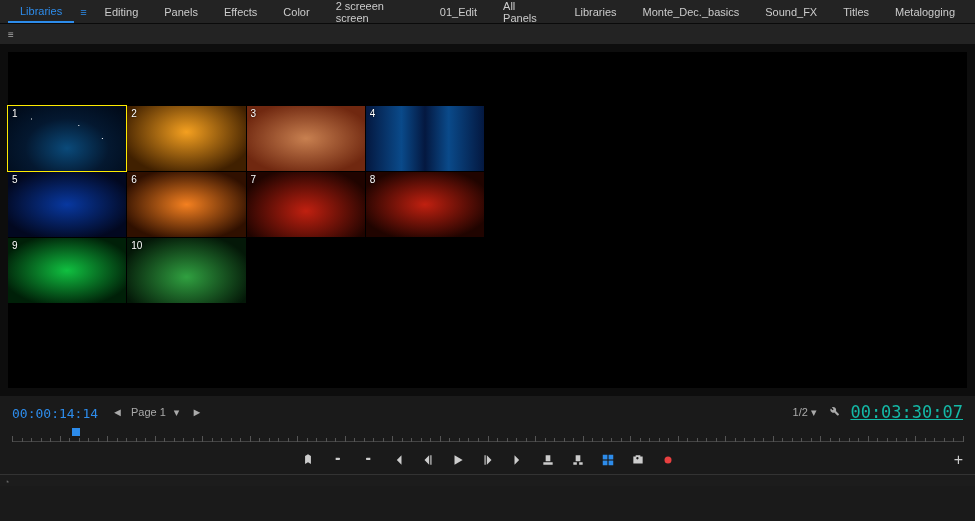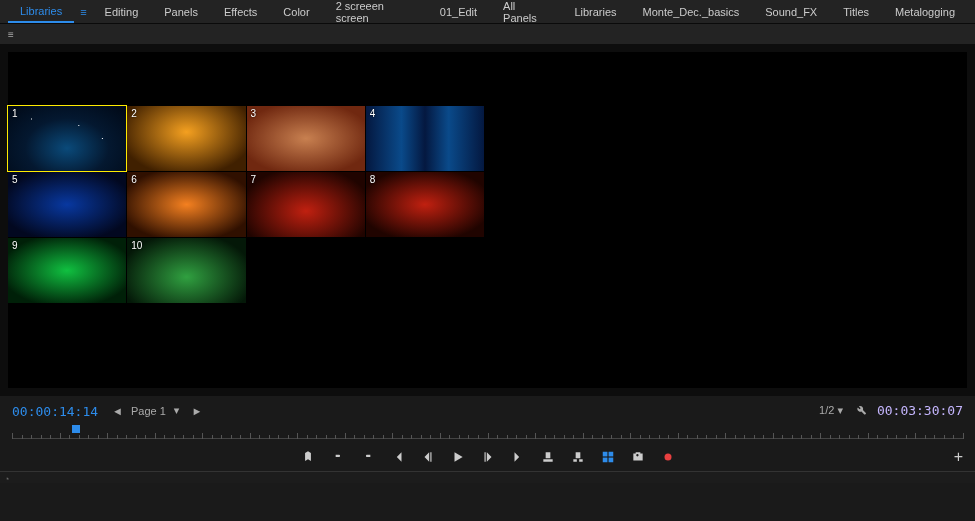--- a/index.html
+++ b/index.html
@@ -36,21 +36,21 @@
 .overlay-box div { white-space: nowrap; }
 
 .timecode-bar { display: flex; align-items: center; justify-content: space-between; padding: 6px 12px; background: #1a1a1a; }
 .tc-left { display: flex; align-items: flex-end; gap: 10px; }
 .tc-current { color: #2d8ceb; font-family: monospace; font-size: 13px; }
 .page-nav { display: flex; align-items: center; gap: 4px; color: #aaa; }
 .page-btn { cursor: pointer; padding: 2px 4px; }
 .tc-right { display: flex; align-items: center; gap: 10px; }
 .zoom-sel { color: #aaa; }
 .wrench { color: #aaa; }
-.tc-duration { color: #c4b5fd; font-family: monospace; font-size: 13px; }
+.tc-duration { color: #14b8a6; font-family: monospace; font-size: 17px; text-decoration: underline; }
 
 .ruler { height: 18px; background: #1a1a1a; position: relative; margin: 0 12px; }
 .ruler-line { position: absolute; bottom: 4px; left: 0; right: 0; height: 1px; background: #444; }
 .ruler-tick { position: absolute; bottom: 4px; width: 1px; height: 4px; background: #555; }
 .playhead { position: absolute; top: 0; width: 8px; height: 8px; background: #2d8ceb; left: 60px; }
 
 .transport { display: flex; align-items: center; justify-content: center; gap: 14px; padding: 6px 12px; background: #1a1a1a; position: relative; }
 .tbtn { width: 16px; height: 16px; display: flex; align-items: center; justify-content: center; cursor: pointer; color: #ccc; }
 .tbtn svg { width: 14px; height: 14px; fill: #ccc; }
 .tbtn.record svg { fill: #e84040; }

